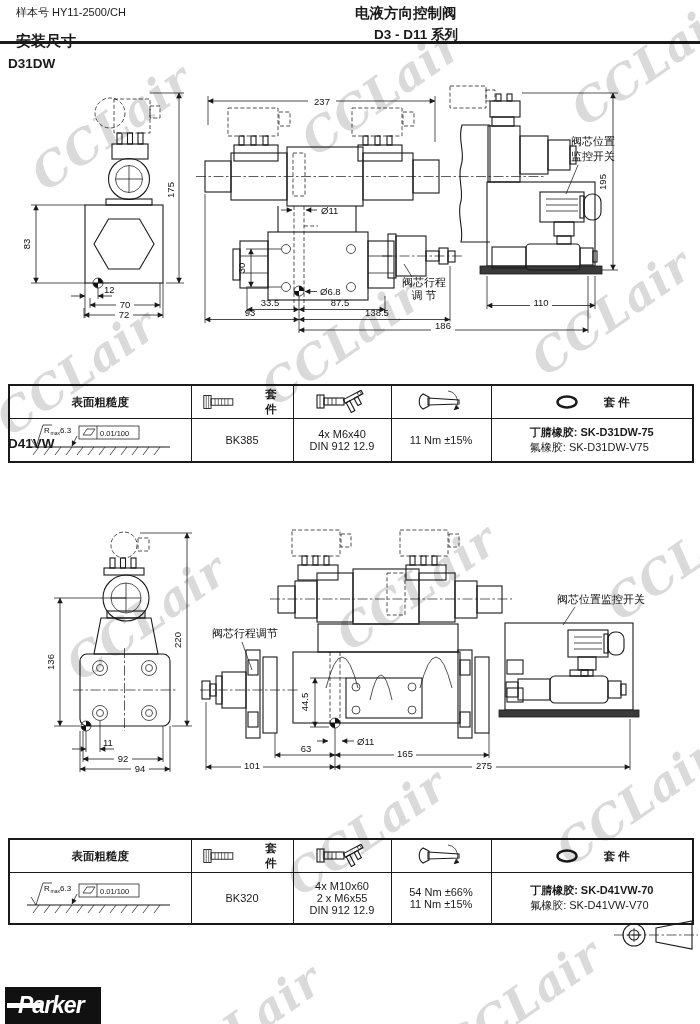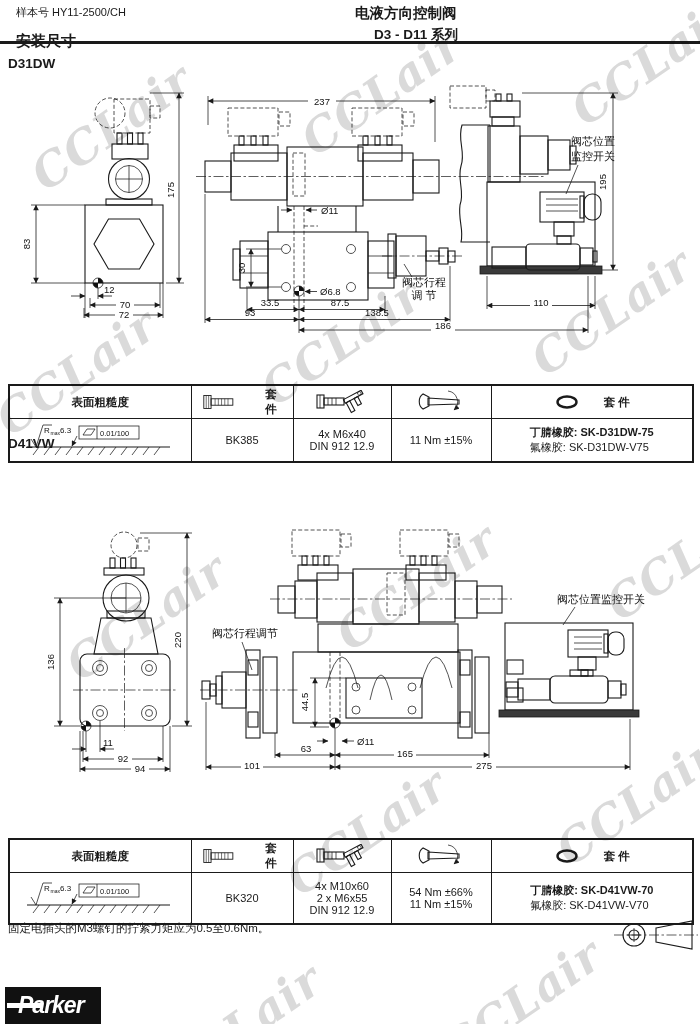--- a/index.html
+++ b/index.html
@@ -631,21 +631,20 @@
     </td>
     <td>
       <span class="seals"><span class="seal1">丁腈橡胶: SK-D41VW-70</span><br>
       <span>氟橡胶: SK-D41VW-V70</span></span>
     </td>
   </tr>
 </tbody>
   </table>
 
 <div class="notes">
-  <div>固定电插头的M3螺钉的拧紧力矩应为0.5至0.6Nm。</div>
 </div>
 
 <svg id="proj" width="90" height="42" viewBox="0 0 90 42">
   <line class="cl" x1="4" y1="20" x2="88" y2="20"></line>
   <circle class="part" cx="24" cy="20" r="11"></circle>
   <circle class="part" cx="24" cy="20" r="5"></circle>
   <line class="thin" x1="17" y1="20" x2="31" y2="20"></line>
   <line class="thin" x1="24" y1="13" x2="24" y2="27"></line>
   <polygon class="part" points="46,13 82,6 82,34 46,27"></polygon>
 </svg>

